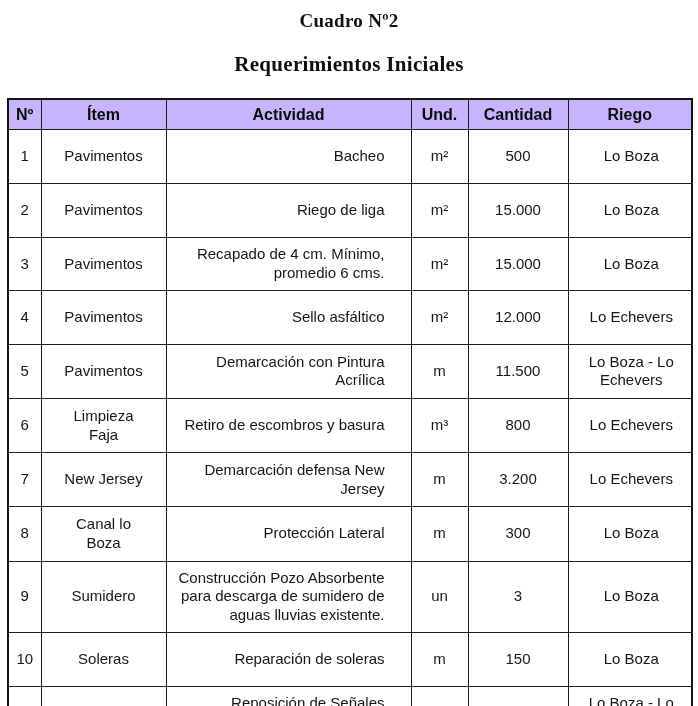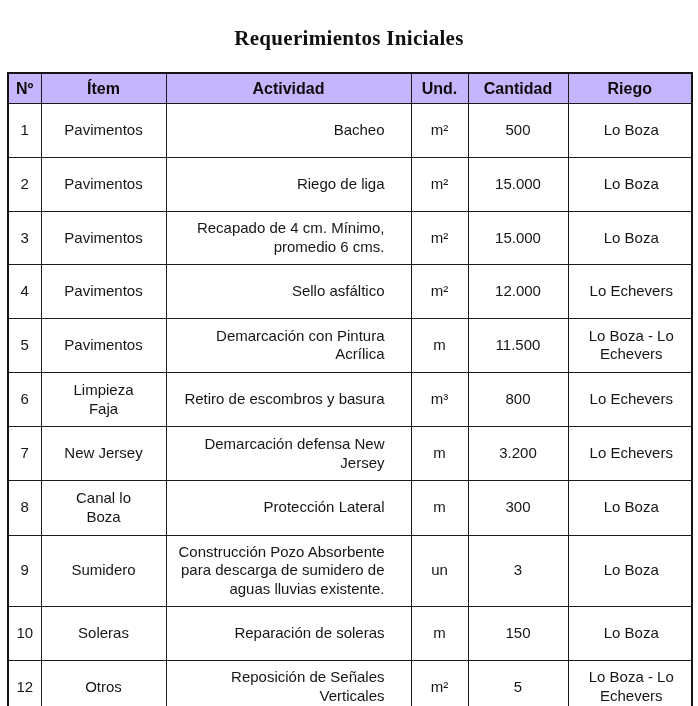--- a/index.html
+++ b/index.html
@@ -73,20 +73,21 @@
   td.c-act    { text-align: right;   padding: 7px 26px 7px 9px; }
   td.c-und    { text-align: center; padding: 8px 11px; }
   td.c-cant   { text-align: center; padding: 17px 2px; }
   td.c-sector { text-align: center;   padding: 7px 4px 7px 7px; }
 </style>
 </head>
 <body>
 
 <div class="doc">
 
+  <div class="doc-title">Cuadro Nº2</div>
   <div class="doc-subtitle">Requerimientos Iniciales</div>
 
   <table class="req-table">
     <colgroup>
       <col class="col-num">
         <col class="col-item">
         <col class="col-act">
       <col class="col-und">
         <col class="col-cant">
         <col class="col-sector">

